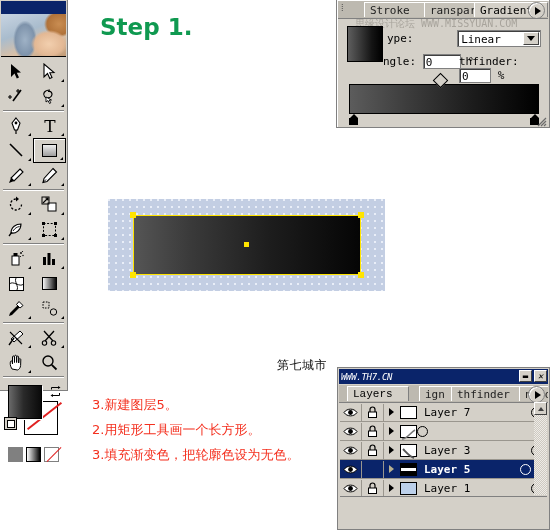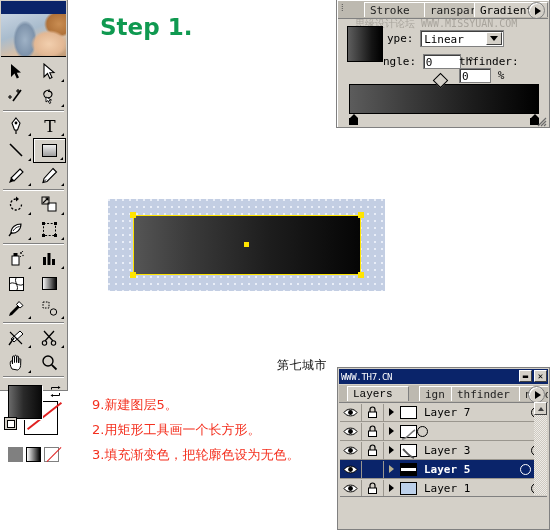--- a/index.html
+++ b/index.html
@@ -169,20 +169,21 @@
     background:#fff;border:1px solid #808080;
     box-shadow:inset 1px 1px 0 #404040;
     height:15px;line-height:15px;font-size:11px;
     font-family:"DejaVu Sans Mono", monospace;padding:0 2px;box-sizing:border-box;
   }
   .combo{
     display:inline-block;vertical-align:middle;position:relative;
     background:#fff;border:1px solid #808080;box-shadow:inset 1px 1px 0 #404040;
     height:17px;line-height:17px;font-size:11px;padding:0 22px 0 3px;box-sizing:border-box;
     font-family:"DejaVu Sans Mono", monospace;
+    margin-left:37px;
   }
   .combo .arrowbox{
     position:absolute;right:1px;top:1px;width:16px;height:13px;
     background:#d4d0c8;border:1px solid #fff;border-right-color:#404040;border-bottom-color:#404040;
     display:flex;align-items:center;justify-content:center;box-sizing:border-box;
   }
   .combo .arrowbox:after{content:"";width:0;height:0;border-left:4px solid transparent;border-right:4px solid transparent;border-top:5px solid #000;}
   .grad-slider-wrap{position:absolute;left:12px;top:84px;width:190px;}
   .grad-bar{
     height:28px;border:1px solid #000;
@@ -206,21 +207,21 @@
   }
 
   
   .panel-layers{
     position:absolute;left:337px;top:367px;width:213px;height:163px;
     background:#d4d0c8;border:1px solid #808080;
     box-sizing:border-box;
   }
   .lp-title{
     height:15px;background:#0a246a;position:relative;margin:1px;
-    display:flex;align-items:center;
+    display:flex;align-items:center;font-style:italic;
   }
   .lp-wm{
     font-size:9px;color:#ffffff;font-family:"DejaVu Sans Mono", monospace;
     padding-left:2px;letter-spacing:-0.3px;
   }
   .lp-btns{position:absolute;right:1px;top:1px;display:flex;gap:2px;}
   .lp-btn{
     width:13px;height:12px;background:#d4d0c8;border:1px solid #fff;
     border-right-color:#404040;border-bottom-color:#404040;
     box-sizing:border-box;display:flex;align-items:center;justify-content:center;
@@ -550,21 +551,21 @@
     <div class="handle h-tl"></div>
     <div class="handle h-tr"></div>
     <div class="handle h-bl"></div>
     <div class="handle h-br"></div>
     <div class="handle h-c"></div>
   </div>
 
   <div class="watermark-canvas">第七城市</div>
 
   <div class="instructions">
-    <div class="ins-line">9.新建图层5。</div>
+    <div class="ins-line">3.新建图层5。</div>
     <div class="ins-line">2.用矩形工具画一个长方形。</div>
     <div class="ins-line">3.填充渐变色，把轮廓色设为无色。</div>
   </div>
 
   <div class="panel-grad">
 
     <div class="tabstrip">
       <div class="tab inactive" style="left:14px;width:64px;">Stroke</div>
       <div class="tab inactive" style="left:74px;width:62px;">ransparen</div>
       <div class="tab active" style="left:136px;width:74px;">Gradient</div>

